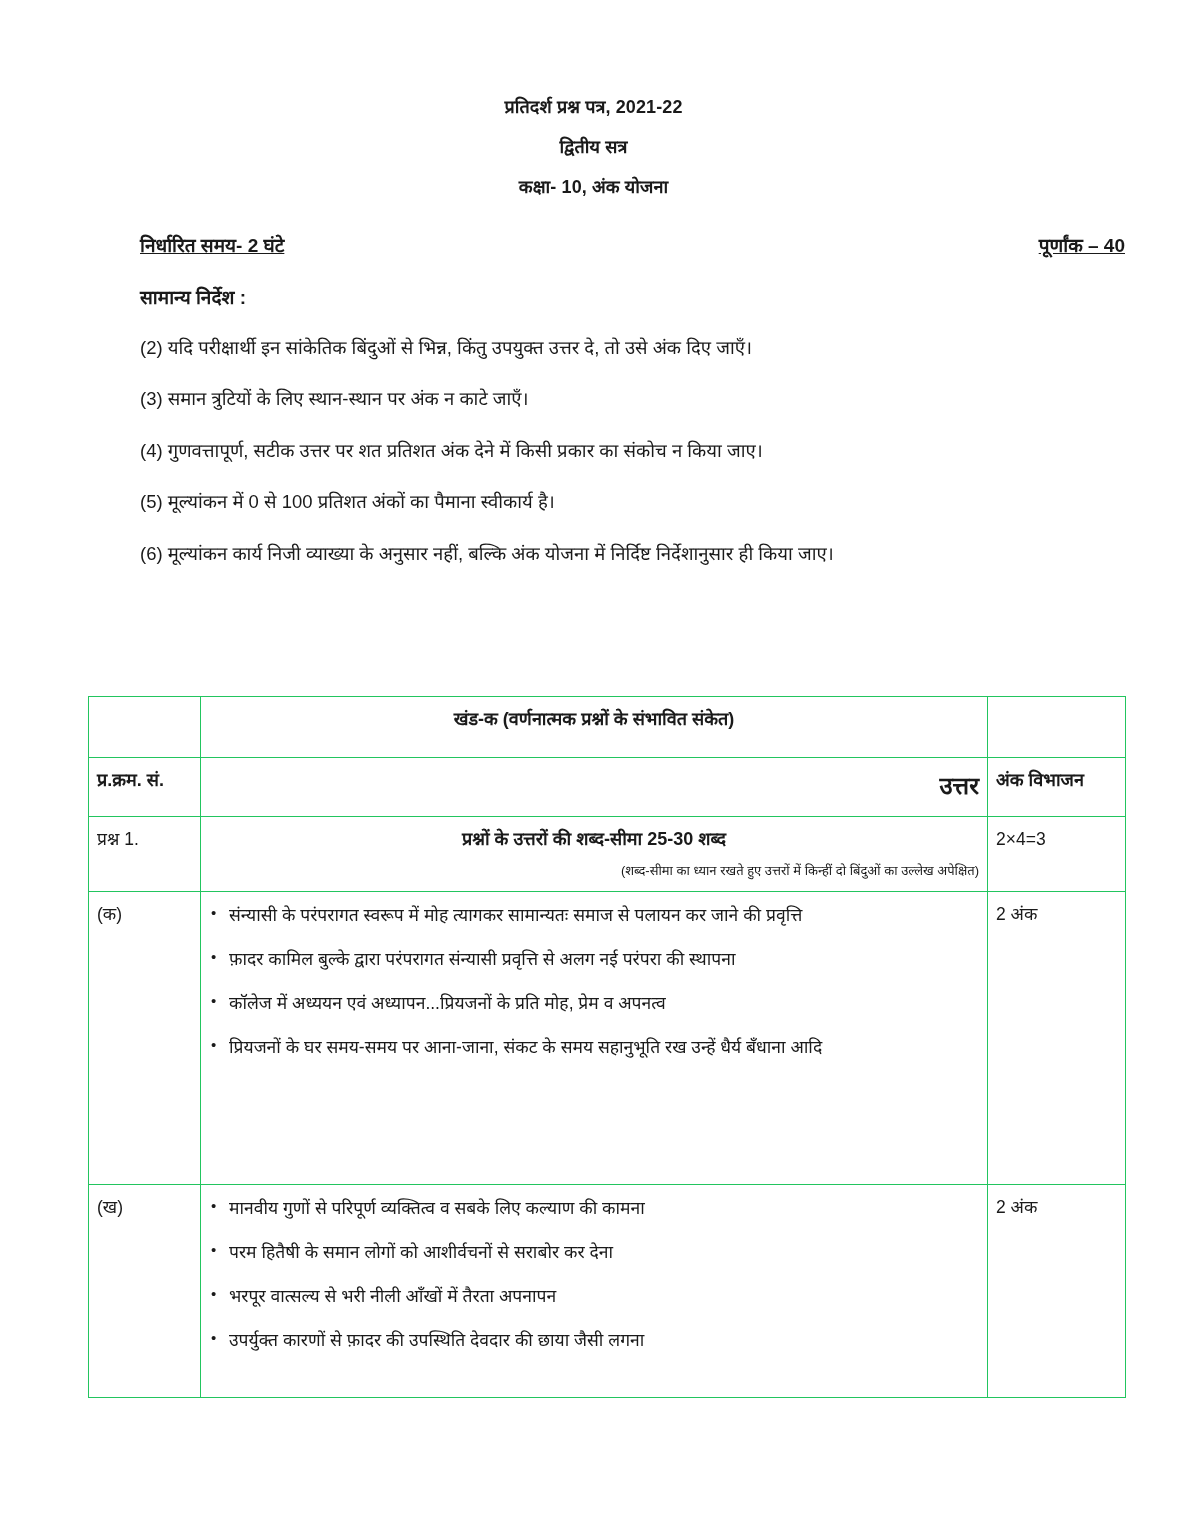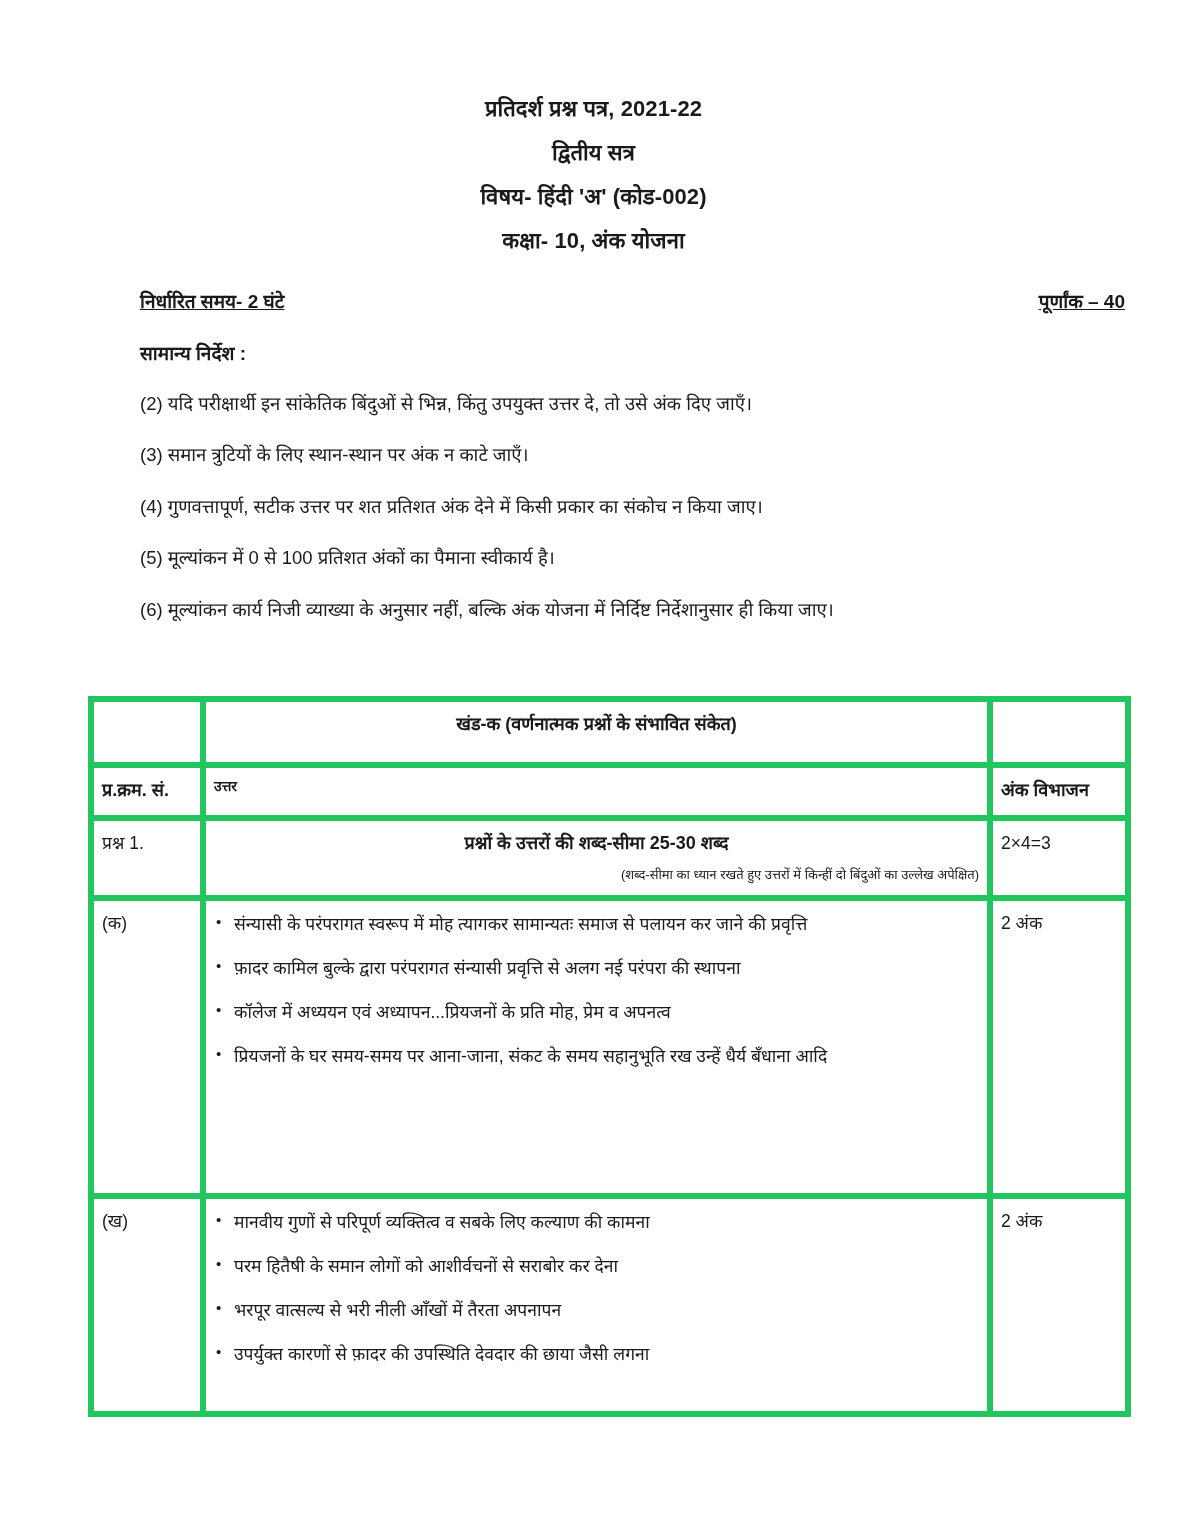--- a/index.html
+++ b/index.html
@@ -24,21 +24,21 @@
     padding: 0;
   }
 
   
   .header {
     text-align: center;
     padding-top: 98px;
   }
   .header .hline {
     font-weight: bold;
-    font-size: 22px;
+    font-size: 18px;
     line-height: 1.0;
     margin: 0 0 22px 0;
     letter-spacing: 0.1px;
   }
   .header .hline:last-child { margin-bottom: 0; }
 
   
   .meta-row {
     display: flex;
     justify-content: space-between;
@@ -71,40 +71,40 @@
   .marking-table {
     position: absolute;
     left: 88px;
     top: 696px;
     width: 1037px;
     border-collapse: collapse;
     table-layout: fixed;
     font-size: 17.5px;
   }
   .marking-table td {
-    border: 6px solid #22c55e;
+    border: 1px solid #22c55e;
     vertical-align: top;
     padding: 6px 8px 8px 8px;
     line-height: 1.85;
   }
   .col-sno  { width: 112px; }
   .col-ans  { width: 787px; }
   .col-mark { width: 138px; }
 
   .row-band td { height: 46px; }
   .band-title {
     text-align: center;
     font-weight: bold;
     font-size: 18px;
     padding-top: 10px;
   }
   .hdr-cell {
-    text-align: left;
-    font-weight: bold;
-    font-size: 14px;
+    text-align: right;
+    font-weight: bold;
+    font-size: 24px;
     padding-top: 8px;
     padding-bottom: 8px;
   }
   .hdr-left {
     text-align: left;
     font-weight: bold;
     font-size: 18px;
     padding-top: 8px;
     padding-bottom: 8px;
   }
@@ -148,21 +148,20 @@
   .tall-kh { height: 198px; }
 </style>
 </head>
 <body>
 
 <div class="page">
 
   <div class="header">
     <div class="hline">प्रतिदर्श प्रश्न पत्र, 2021-22</div>
     <div class="hline">द्वितीय सत्र</div>
-    <div class="hline">विषय- हिंदी 'अ' (कोड-002)</div>
     <div class="hline">कक्षा- 10,  अंक योजना</div>
   </div>
 
   <div class="meta-row">
     <span>निर्धारित समय- 2 घंटे</span>
     <span>पूर्णांक – 40</span>
   </div>
 
   <div class="gi-title">सामान्य निर्देश :</div>
 

